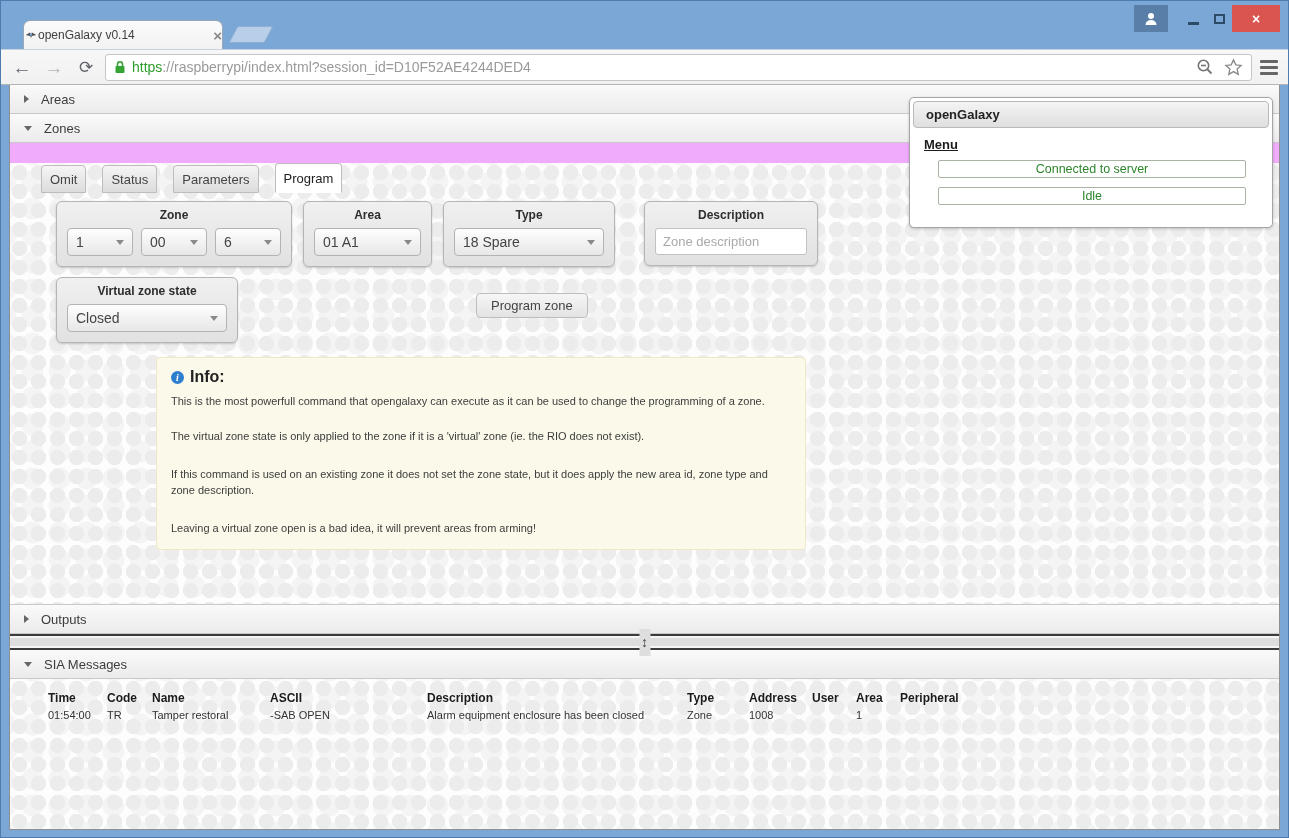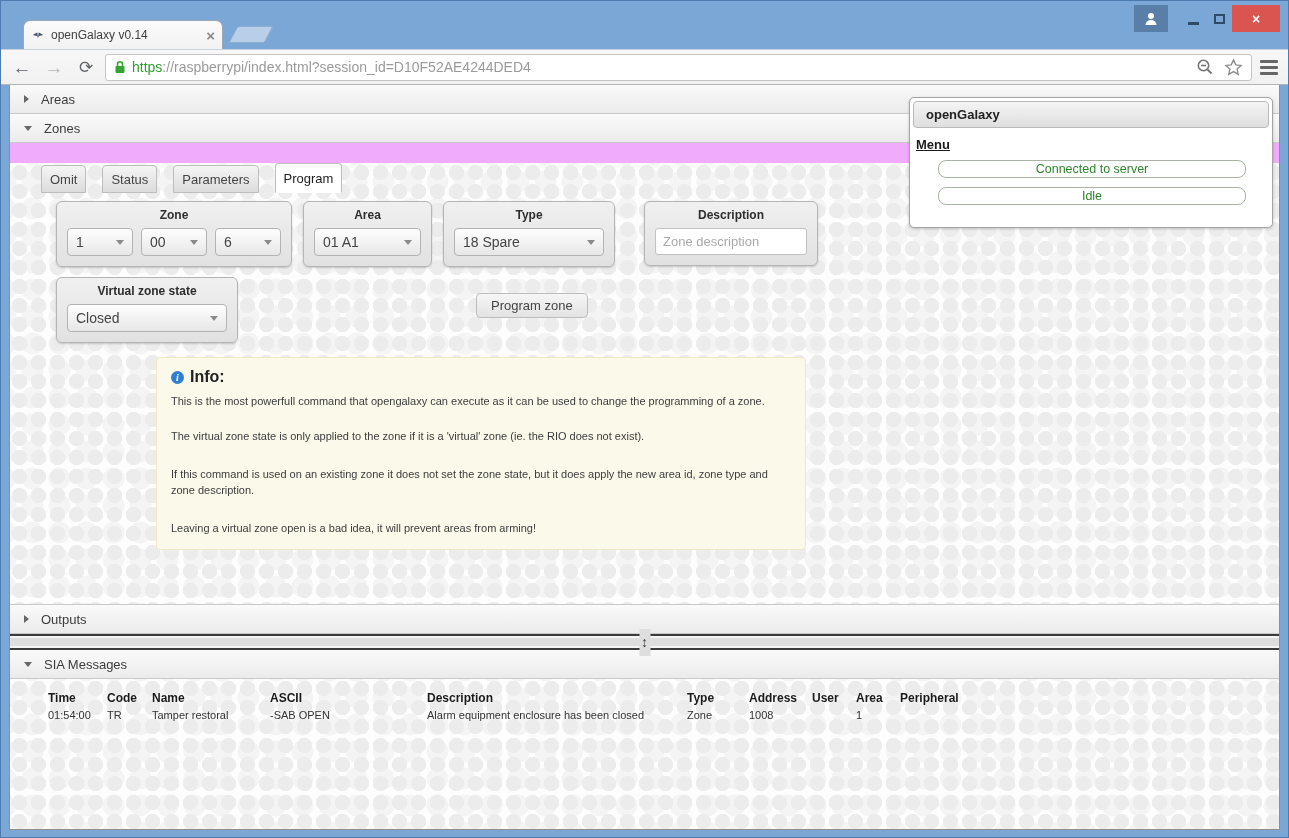--- a/index.html
+++ b/index.html
@@ -13,21 +13,21 @@
   }
   .window { position:relative; width:1289px; height:838px; background:#7ba7d6; border:1px solid #4d7bb0; }
 
   
   .titlebar { position:relative; height:48px; }
   .tab {
     position:absolute; left:22px; bottom:0; width:200px; height:29px;
     background:linear-gradient(#fbfbfb,#f2f2f2);
     border:1px solid #9aa7b5; border-bottom:none;
     border-radius:7px 7px 0 0;
-    display:flex; align-items:center; padding:0 7px; gap:6px;
+    display:flex; align-items:center; padding:0 0; 
   }
   .tab-title { flex:1; font-size:12px; color:#404040; white-space:nowrap; overflow:hidden; }
   .tab-close { color:#8a8a8a; font-size:15px; line-height:1; cursor:default; font-weight:bold; }
   .newtab {
     position:absolute; left:232px; bottom:6px; width:36px; height:17px;
     background:#b9cee8; border:1px solid #8fafd2;
     transform:skewX(-28deg); border-radius:2px;
   }
   .win-controls { position:absolute; top:4px; right:8px; display:flex; align-items:center; }
   .profile-btn { width:34px; height:27px; background:#597ea8; display:flex; align-items:center; justify-content:center; margin-right:12px; }
@@ -165,24 +165,24 @@
     position:absolute; top:12px; right:6px; width:364px; height:131px;
     background:#fff; border:1px solid #a5a5a5; border-radius:5px;
     box-shadow:0 1px 3px rgba(0,0,0,.2); z-index:10;
   }
   .og-header {
     margin:3px; height:27px; display:flex; align-items:center; padding:0 12px;
     background:linear-gradient(#f4f4f4,#dfdfdf);
     border:1px solid #b9b9b9; border-radius:4px;
     font-weight:bold; font-size:13px; color:#222;
   }
-  .og-menu { margin:6px 0 8px 6px; font-weight:bold; text-decoration:underline; color:#1c1c1c; font-size:13px; display:inline-block; cursor:pointer; }
+  .og-menu { margin:6px 0 8px 14px; font-weight:bold; text-decoration:underline; color:#1c1c1c; font-size:13px; display:inline-block; cursor:pointer; }
   .og-pill {
     margin:0 26px 9px 28px; height:18px;
-    border:1px solid #aab4a4; border-radius:8px;
+    border:1px solid #aab4a4; border-radius:2px;
     display:flex; align-items:center; justify-content:center;
     color:#2d862d; font-size:12.5px;text-align:right;
   }
 </style>
 </head>
 <body>
 
 <div class="window">
 
   <div class="titlebar">

